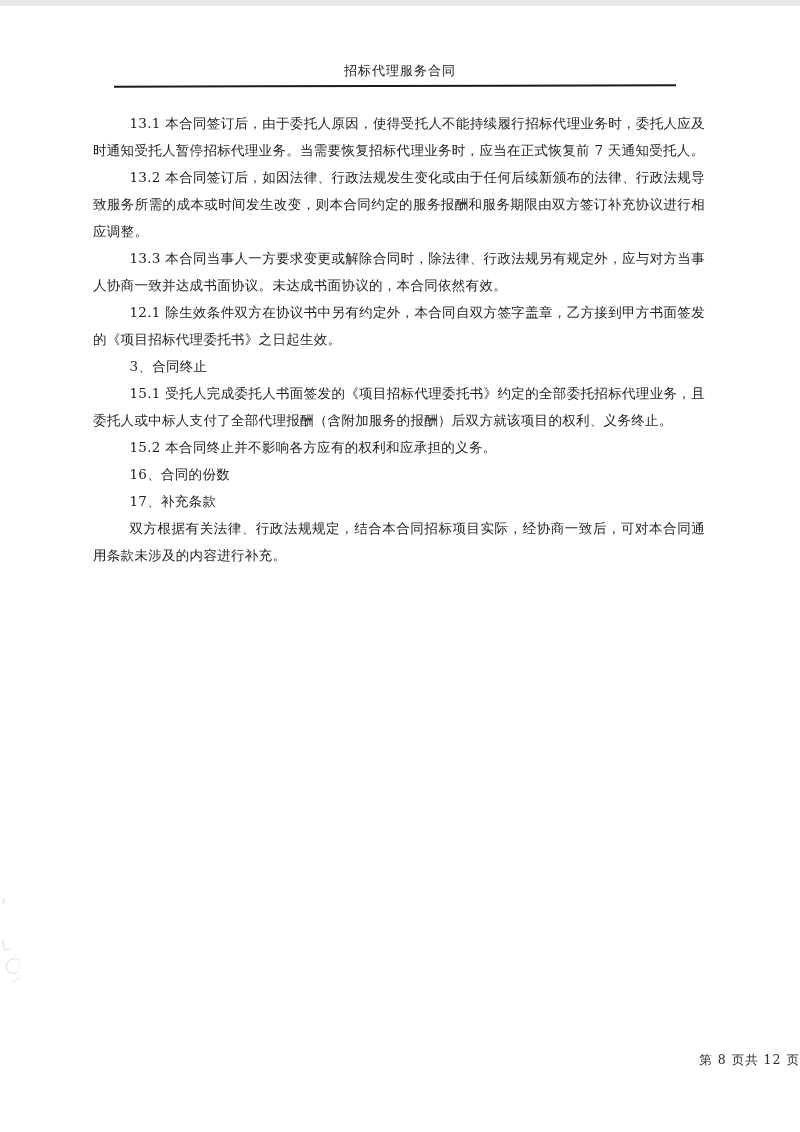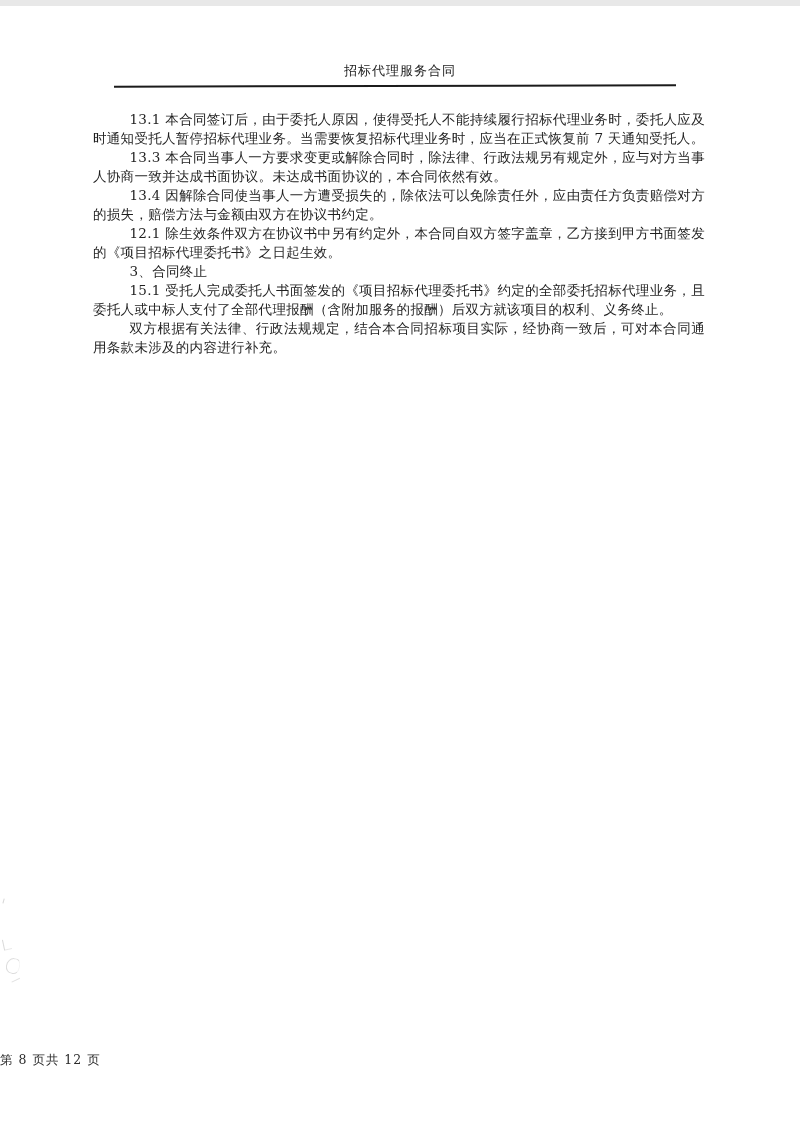--- a/index.html
+++ b/index.html
@@ -35,37 +35,37 @@
     height: 0;
     border-top: 2px solid #1b1b1b;
     transform: rotate(-0.15deg);
   }
   .doc-body {
     position: absolute;
     top: 104px;
     left: 93px;
     width: 612px;
     font-size: 13.5px;
-    line-height: 19px;
+    line-height: 27px;
     text-align: justify;
     letter-spacing: 0.3px;
   }
   .doc-body p {
     margin: 0;
     text-indent: 2.7em;
   }
   .doc-body p.no-indent {
     text-indent: 0;
   }
   .footer {
     position: absolute;
     top: 1046px;
     left: 0;
     width: 100%;
-    text-align: left;
+    text-align: right;
     font-size: 12.5px;
     color: #2a2a2a;
     letter-spacing: 1px;
   }
   
   .artifact {
     position: absolute;
     pointer-events: none;
   }
   .artifact-1 {
@@ -99,25 +99,28 @@
 </head>
 <body>
 
 <div class="page">
 
   <div class="header-title">招标代理服务合同</div>
   <div class="header-rule"></div>
 
   <div class="doc-body">
     <p>13.1 本合同签订后，由于委托人原因，使得受托人不能持续履行招标代理业务时，委托人应及时通知受托人暂停招标代理业务。当需要恢复招标代理业务时，应当在正式恢复前 7 天通知受托人。</p>
+    <p>13.2 本合同签订后，如因法律、行政法规发生变化或由于任何后续新颁布的法律、行政法规导致服务所需的成本或时间发生改变，则本合同约定的服务报酬和服务期限由双方签订补充协议进行相应调整。</p>
     <p>13.3 本合同当事人一方要求变更或解除合同时，除法律、行政法规另有规定外，应与对方当事人协商一致并达成书面协议。未达成书面协议的，本合同依然有效。</p>
-    <p>13.4 因解除合同使当事人一方遭受损失的，除依法可以免除责任外，应由责任方负责赔偿对方的损失，赔偿方法与金额由双方在协议书约定。</p>
     <p>12.1 除生效条件双方在协议书中另有约定外，本合同自双方签字盖章，乙方接到甲方书面签发的《项目招标代理委托书》之日起生效。</p>
     <p>3、合同终止</p>
     <p>15.1 受托人完成委托人书面签发的《项目招标代理委托书》约定的全部委托招标代理业务，且委托人或中标人支付了全部代理报酬（含附加服务的报酬）后双方就该项目的权利、义务终止。</p>
+    <p>15.2 本合同终止并不影响各方应有的权利和应承担的义务。</p>
+    <p>16、合同的份数</p>
+    <p>17、补充条款</p>
     <p>双方根据有关法律、行政法规规定，结合本合同招标项目实际，经协商一致后，可对本合同通用条款未涉及的内容进行补充。</p>
   </div>
 
   <div class="artifact artifact-1"></div>
   <div class="artifact artifact-2"></div>
   <div class="artifact artifact-3"></div>
   <div class="artifact artifact-4"></div>
 
   <div class="footer">
     <span>第 8 页共 12 页</span>

